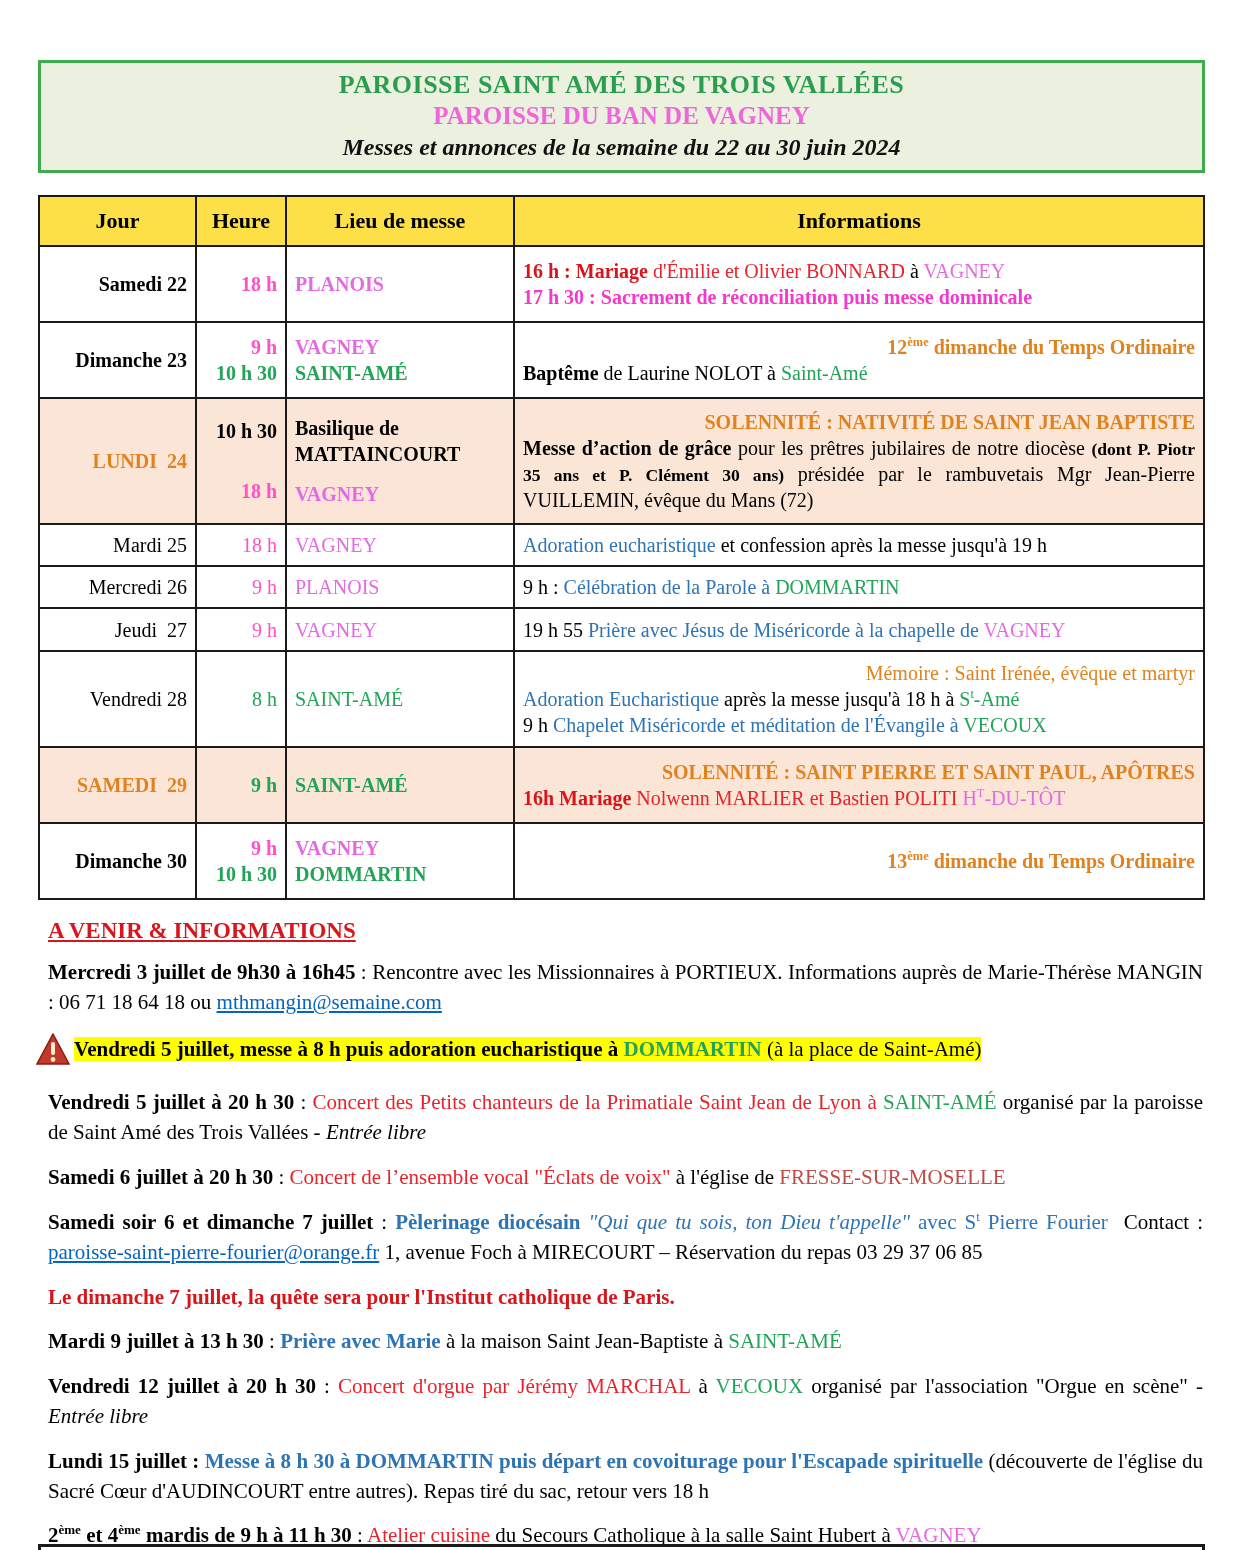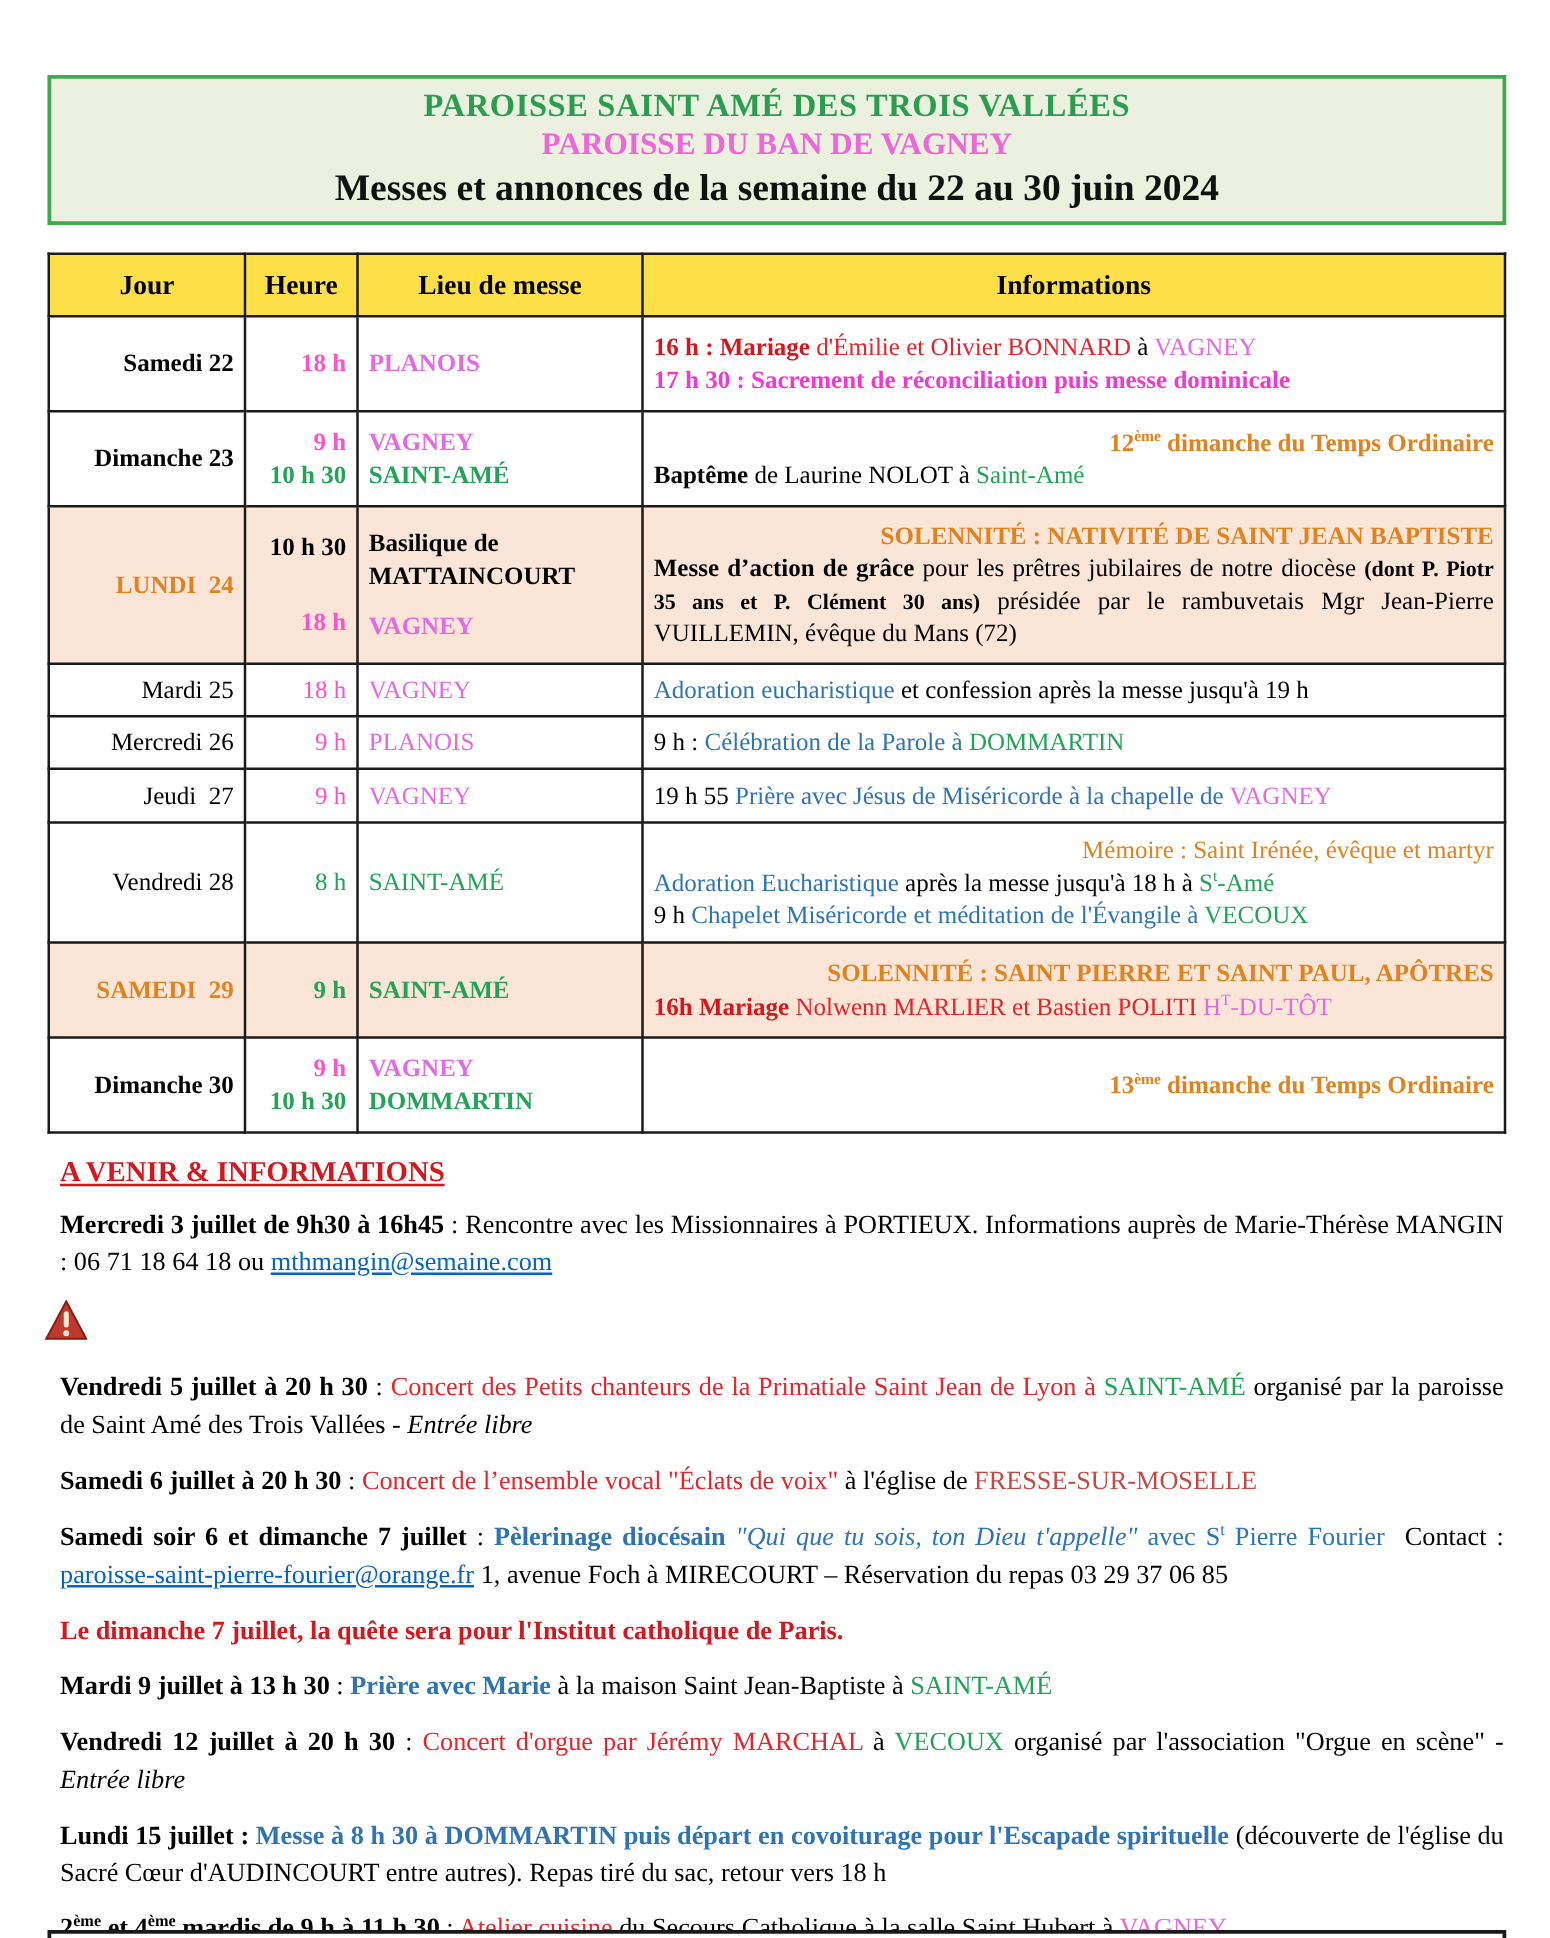--- a/index.html
+++ b/index.html
@@ -4,21 +4,21 @@
 <style>
   html,body{margin:0;padding:0;background:#fff;}
   .page{position:relative;width:1240px;height:1550px;overflow:hidden;background:#ffffff;
         font-family:"Liberation Serif",serif;color:#000;margin-top:32px;}
   .inner{padding:28px 35px 0 38px;}
 
   
   .banner{border:3px solid #3faa4e;background:#ebf1de;text-align:center;padding:7px 4px 9px 4px;}
   .t1{font-size:26px;font-weight:bold;color:#2a9d4e;letter-spacing:.5px;}
   .t2{font-size:25px;font-weight:bold;color:#ee66d8;margin-top:2px;}
-  .t3{font-size:30px;font-weight:bold;color:#111;margin-top:4px;}
+  .t3{font-size:24px;font-weight:bold;color:#111;margin-top:4px;font-style:italic;}
 
   
   table.mass{border-collapse:collapse;width:100%;margin-top:22px;table-layout:fixed;}
   table.mass,table.mass td,table.mass th{border:2px solid #1a1a1a;}
   table.mass th{font-size:22px;font-weight:bold;padding:0;background:#fde047;}
   table.mass td{padding:3px 8px;vertical-align:middle;font-size:20px;line-height:1.3;}
   td.c-day{text-align:center;font-size:21px;}
   td.c-hour{text-align:center;}
   td.c-place{text-align:left;padding-left:10px;}
   td.c-info{padding:4px 12px;}
@@ -238,21 +238,21 @@
     </table>
 
     <div class="avenir">A VENIR &amp; INFORMATIONS</div>
 
     <div class="annc" id="annc">
         <div class="para"><span class="sg kb">Mercredi 3 juillet de 9h30 à 16h45</span><span class="sg k"> : Rencontre avec les Missionnaires à PORTIEUX. Informations auprès de Marie-Thérèse MANGIN : 06 71 18 64 18 ou </span><span class="sg link">mthmangin@semaine.com</span></div>
         <div class="para"><span class="warn"><svg width="34" height="32" viewBox="0 0 34 32">
               <polygon points="17,1 33,31 1,31" fill="#c0392b" stroke="#8b1a10" stroke-width="1.5"></polygon>
               <rect x="15" y="9" width="4" height="13" rx="2" fill="#ffe9d8"></rect>
               <circle cx="17" cy="26.5" r="2.4" fill="#ffe9d8"></circle>
-            </svg></span></div>
+            </svg></span><span class="hl"><span class="sg kb">Vendredi 5 juillet, messe à 8 h puis adoration eucharistique à </span><span class="sg gb">DOMMARTIN</span><span class="sg k"> (à la place de Saint-Amé)</span></span></div>
         <div class="para"><span class="sg kb">Vendredi 5 juillet à 20 h 30</span><span class="sg k"> : </span><span class="sg r">Concert des Petits chanteurs de la Primatiale Saint Jean de Lyon à </span><span class="sg g">SAINT-AMÉ</span><span class="sg k"> organisé par la paroisse de Saint Amé des Trois Vallées - </span><span class="sg ki">Entrée libre</span></div>
         <div class="para"><span class="sg kb">Samedi 6 juillet à 20 h 30</span><span class="sg k"> : </span><span class="sg r">Concert de l’ensemble vocal "Éclats de voix"</span><span class="sg k"> à l'église de </span><span class="sg dr">FRESSE-SUR-MOSELLE</span></div>
         <div class="para"><span class="sg kb">Samedi soir 6 et dimanche 7 juillet</span><span class="sg k"> : </span><span class="sg bb">Pèlerinage diocésain</span><span class="sg bi"> "Qui que tu sois, ton Dieu t'appelle"</span><span class="sg b"> avec S</span><span class="sg b sup">t</span><span class="sg b"> Pierre Fourier</span><span class="sg k">  Contact : </span><span class="sg link">paroisse-saint-pierre-fourier@orange.fr</span><span class="sg k"> 1, avenue Foch à MIRECOURT – Réservation du repas 03 29 37 06 85</span></div>
         <div class="para"><span class="sg rb">Le dimanche 7 juillet, la quête sera pour l'Institut catholique de Paris.</span></div>
         <div class="para"><span class="sg kb">Mardi 9 juillet à 13 h 30</span><span class="sg k"> : </span><span class="sg bb">Prière avec Marie</span><span class="sg k"> à la maison Saint Jean-Baptiste à </span><span class="sg g">SAINT-AMÉ</span></div>
         <div class="para"><span class="sg kb">Vendredi 12 juillet à 20 h 30</span><span class="sg k"> : </span><span class="sg r">Concert d'orgue par Jérémy MARCHAL</span><span class="sg k"> à </span><span class="sg g">VECOUX</span><span class="sg k"> organisé par l'association "Orgue en scène" - </span><span class="sg ki">Entrée libre</span></div>
         <div class="para"><span class="sg kb">Lundi 15 juillet : </span><span class="sg bb">Messe à 8 h 30 à DOMMARTIN puis départ en covoiturage pour l'Escapade spirituelle</span><span class="sg k"> (découverte de l'église du Sacré Cœur d'AUDINCOURT entre autres). Repas tiré du sac, retour vers 18 h</span></div>
         <div class="para"><span class="sg kb">2</span><span class="sg kb sup">ème</span><span class="sg kb"> et 4</span><span class="sg kb sup">ème</span><span class="sg kb"> mardis de 9 h à 11 h 30</span><span class="sg k"> : </span><span class="sg r">Atelier cuisine</span><span class="sg k"> du Secours Catholique à la salle Saint Hubert à </span><span class="sg v">VAGNEY</span></div>
       </div>
   </div>

